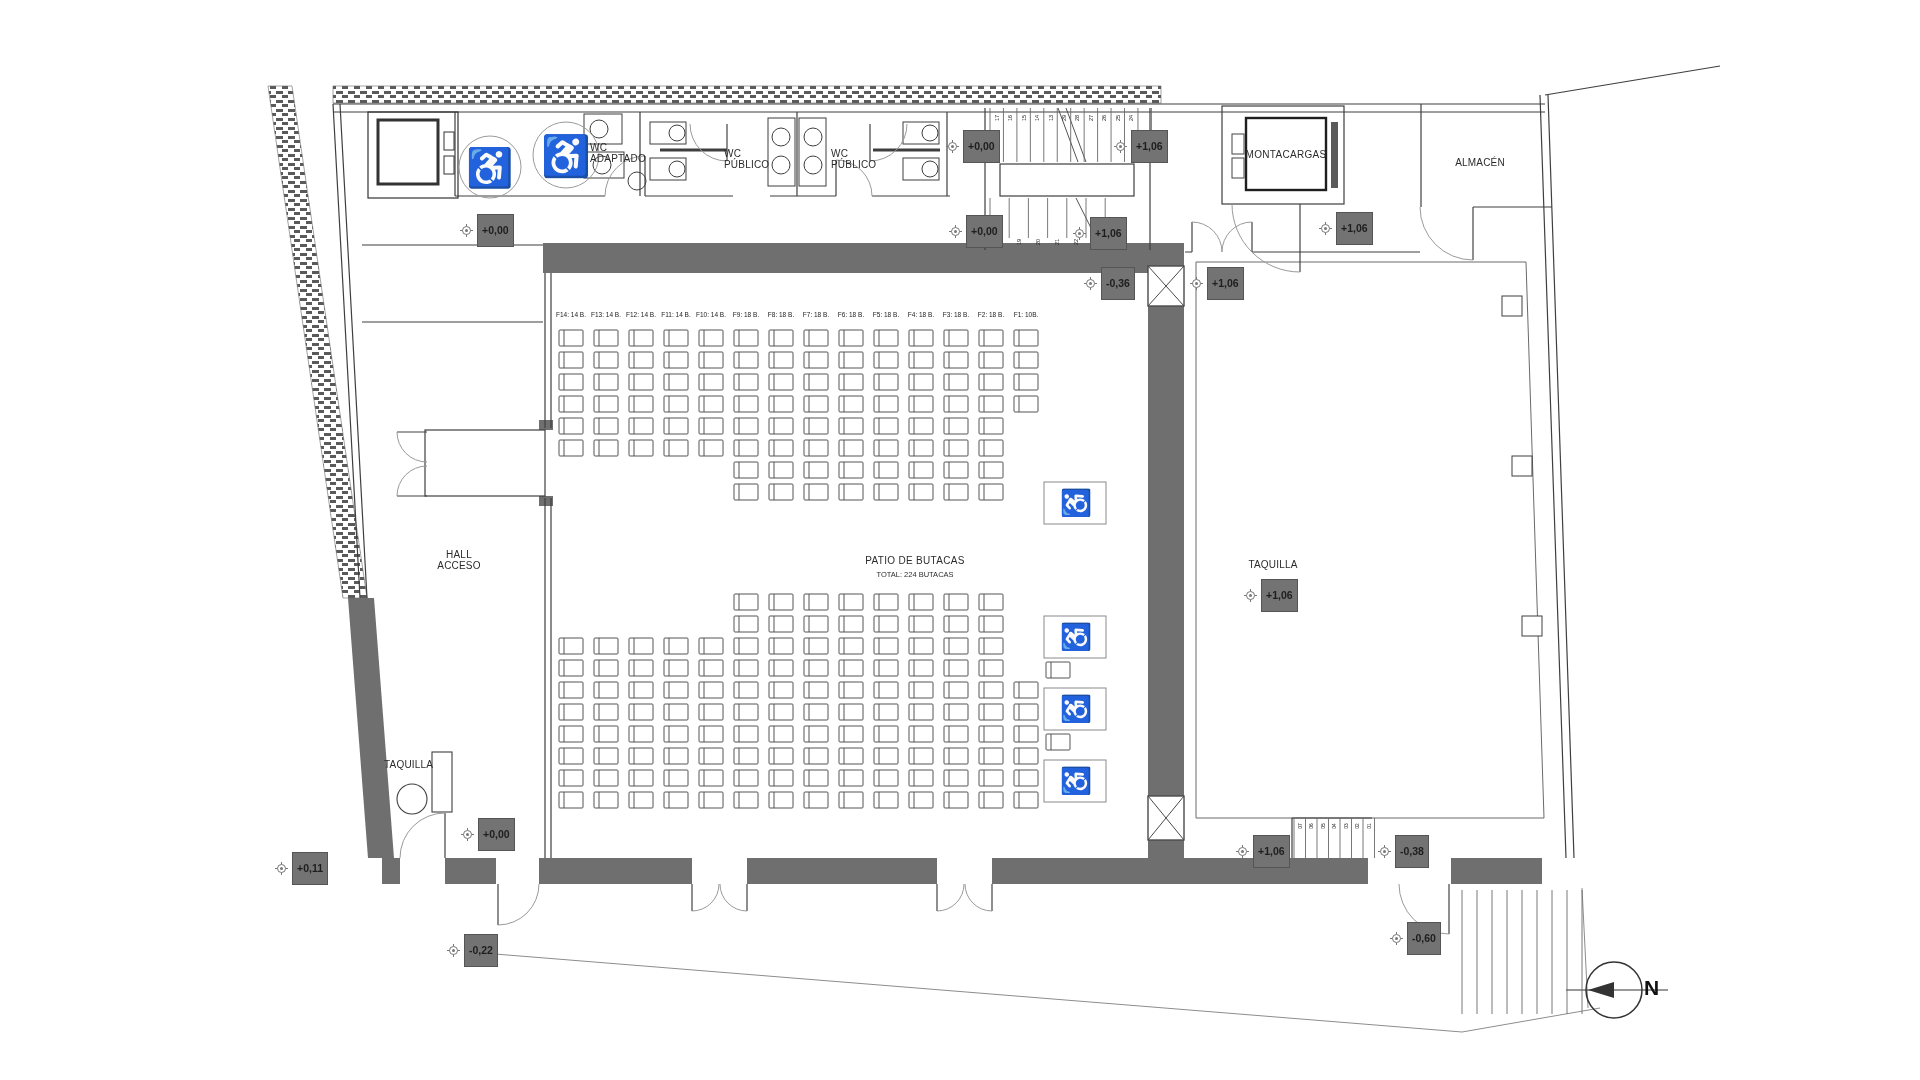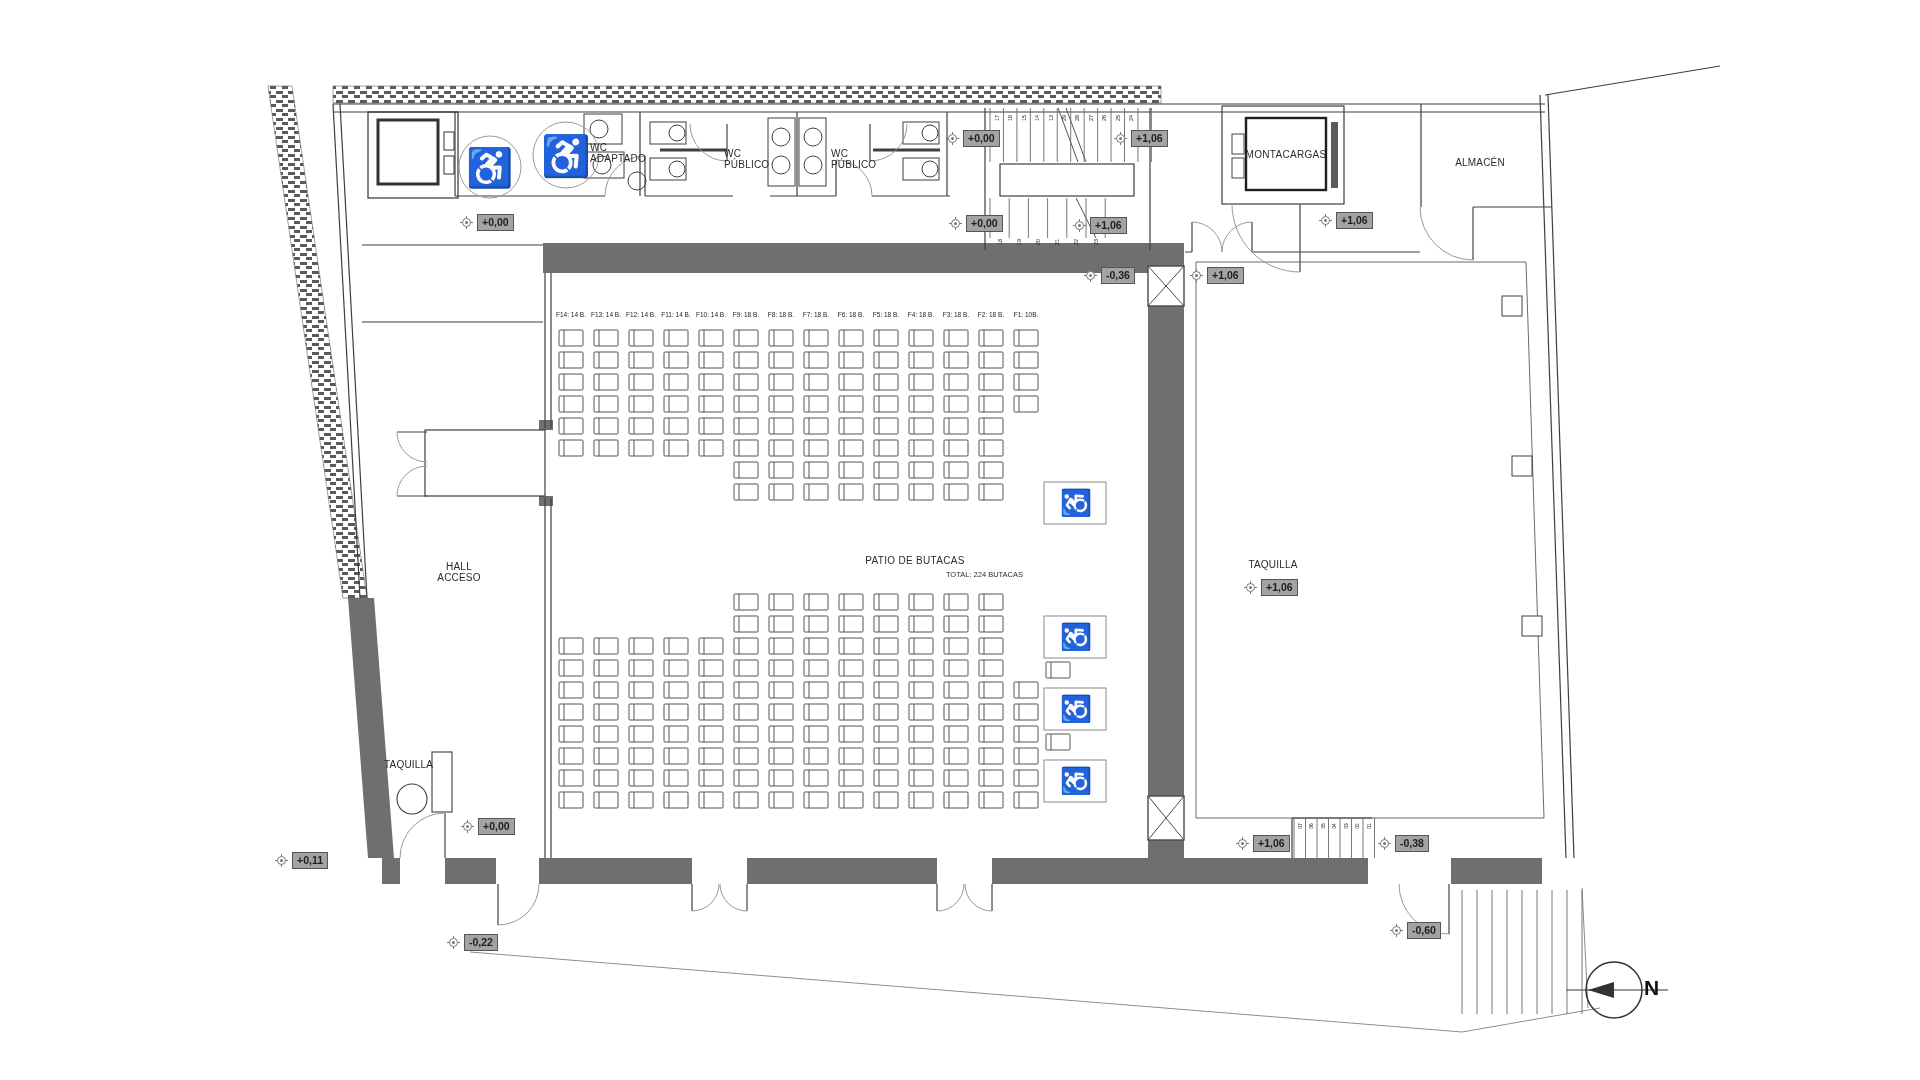--- a/index.html
+++ b/index.html
@@ -4,30 +4,30 @@
 <style>
   html,body{margin:0;padding:0;background:#fff;}
   .canvas{position:relative;width:1920px;height:1080px;background:#fff;overflow:hidden;
           font-family:"Liberation Sans",sans-serif;}
   .canvas svg{position:absolute;left:0;top:0;}
   .lbl{position:absolute;color:#2b2b2b;line-height:1.12;white-space:pre;
        font-family:"Liberation Sans",sans-serif;}
   .c{text-align:center;}
   .fs10{font-size:10px;letter-spacing:.2px;}
   .fs105{font-size:10px;letter-spacing:.3px;}
-  .fs75{font-size:7.5px;text-align:right;}
+  .fs75{font-size:7.5px;}
   .b{font-weight:400;}
   .north{font-size:21px;font-weight:600;color:#111;}
   .marker{position:absolute;display:flex;align-items:center;gap:4px;}
   .mk-icon{width:13px;height:13px;position:relative;flex:0 0 auto;
     background:linear-gradient(#777 0 0) center/13px 1px no-repeat,
                linear-gradient(#777 0 0) center/1px 13px no-repeat;}
   .mk-icon::before{content:"";position:absolute;inset:2px;border:1px solid #777;border-radius:50%;background:#fff;}
   .mk-icon::after{content:"";position:absolute;inset:5px;border-radius:50%;background:#777;}
-  .mk-val{border:1px solid #555;background:#a3a3a3;padding:0 4px;font-size:10.5px;
+  .mk-val{border:1px solid #555;background:#737373;padding:8px 4px;font-size:10.5px;
           font-weight:700;color:#1e1e1e;line-height:15px;white-space:nowrap;}
 </style>
 </head>
 <body>
 
 <div class="canvas">
 
 <svg width="1920" height="1080" viewBox="0 0 1920 1080">
   <defs>
     <pattern id="party" width="12" height="9" patternUnits="userSpaceOnUse">
@@ -1177,21 +1177,21 @@
 </svg>
 
 <div class="lbl fs10" style="left:590px;top:142px">WC
 ADAPTADO</div>
 <div class="lbl fs10" style="left:724px;top:148px">WC
 PÚBLICO</div>
 <div class="lbl fs10" style="left:831px;top:148px">WC
 PÚBLICO</div>
 <div class="lbl fs105 c" style="left:1232px;top:149px;width:108px">MONTACARGAS</div>
 <div class="lbl fs10 c" style="left:1428px;top:157px;width:104px">ALMACÉN</div>
-<div class="lbl fs10 c" style="left:407px;top:561px;width:104px">HALL
+<div class="lbl fs10 c" style="left:407px;top:549px;width:104px">HALL
 ACCESO</div>
 <div class="lbl fs10" style="left:384px;top:759px">TAQUILLA</div>
 <div class="lbl fs105 b c" style="left:807px;top:555px;width:216px">PATIO DE BUTACAS</div>
 <div class="lbl fs75 b c" style="left:807px;top:571px;width:216px">TOTAL: 224 BUTACAS</div>
 <div class="lbl fs10 c" style="left:1221px;top:559px;width:104px">TAQUILLA</div>
 <div class="lbl north" style="left:1644px;top:976px">N</div>
 
 <div class="marker" style="left:460px;top:214px">
       <span class="mk-icon"></span>
       <span class="mk-val">+0,00</span>

